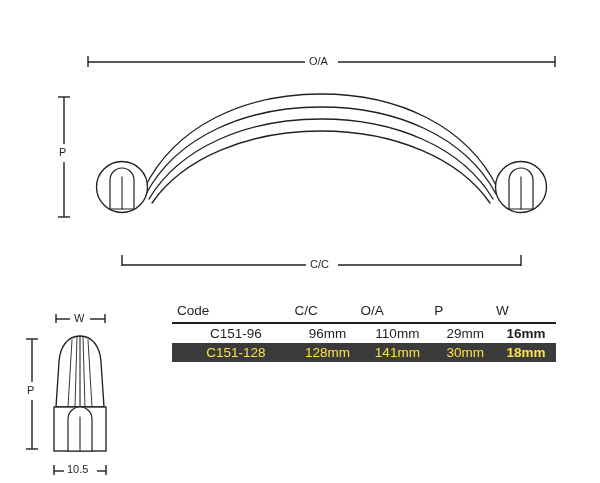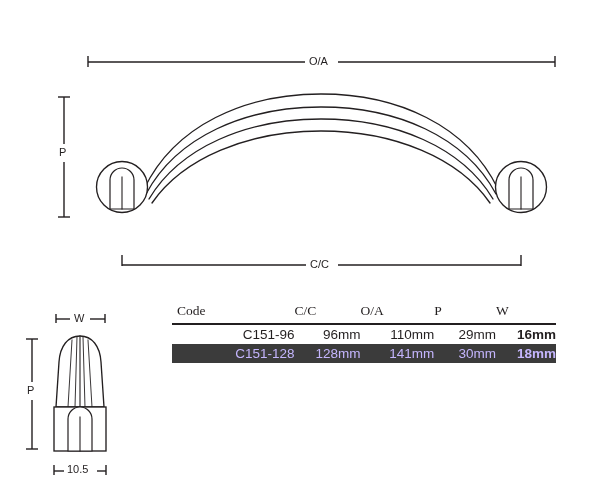--- a/index.html
+++ b/index.html
@@ -97,31 +97,30 @@
     font-size: 13.5px;
     color: #231f20;
   }
   #spec-table th {
     text-align: left;
     font-weight: normal;
     padding: 0 0 4px 0;
     white-space: nowrap;
   }
   #spec-table td {
-    text-align: right;
+    text-align: center;
     padding: 2px 0 2px 0;
     white-space: nowrap;
   }
   #spec-table thead tr {
     border-bottom: 2.2px solid #231f20;
-    font-family: Liberation Serif, serif;
   }
   #spec-table tbody tr.highlight {
     background: #3b3b3b;
-    color: #c4b5fd;
+    color: #fde047;
   }
   .col-code  { width: 118px; padding-left: 5px !important; }
   .col-cc    { width: 66px; }
   .col-oa    { width: 74px; }
   .col-p     { width: 62px; }
   .col-w     { width: 60px; font-weight: bold; }
 </style>
 </head>
 <body>
 

